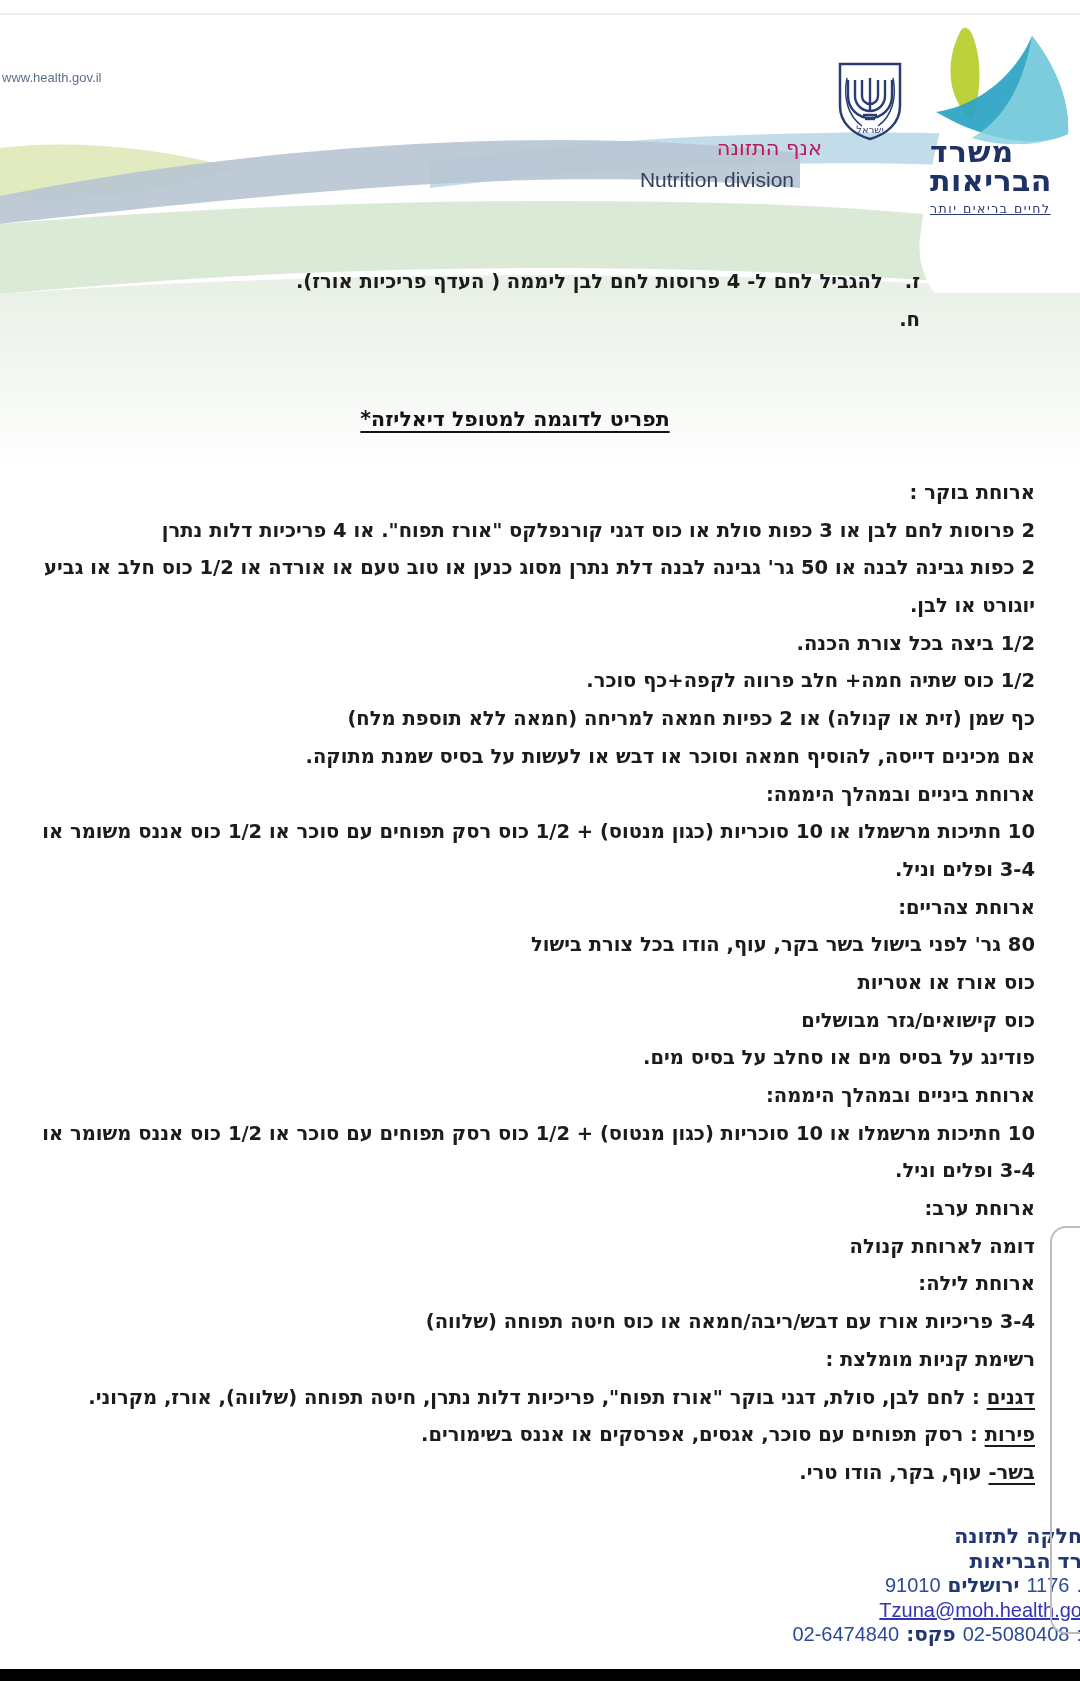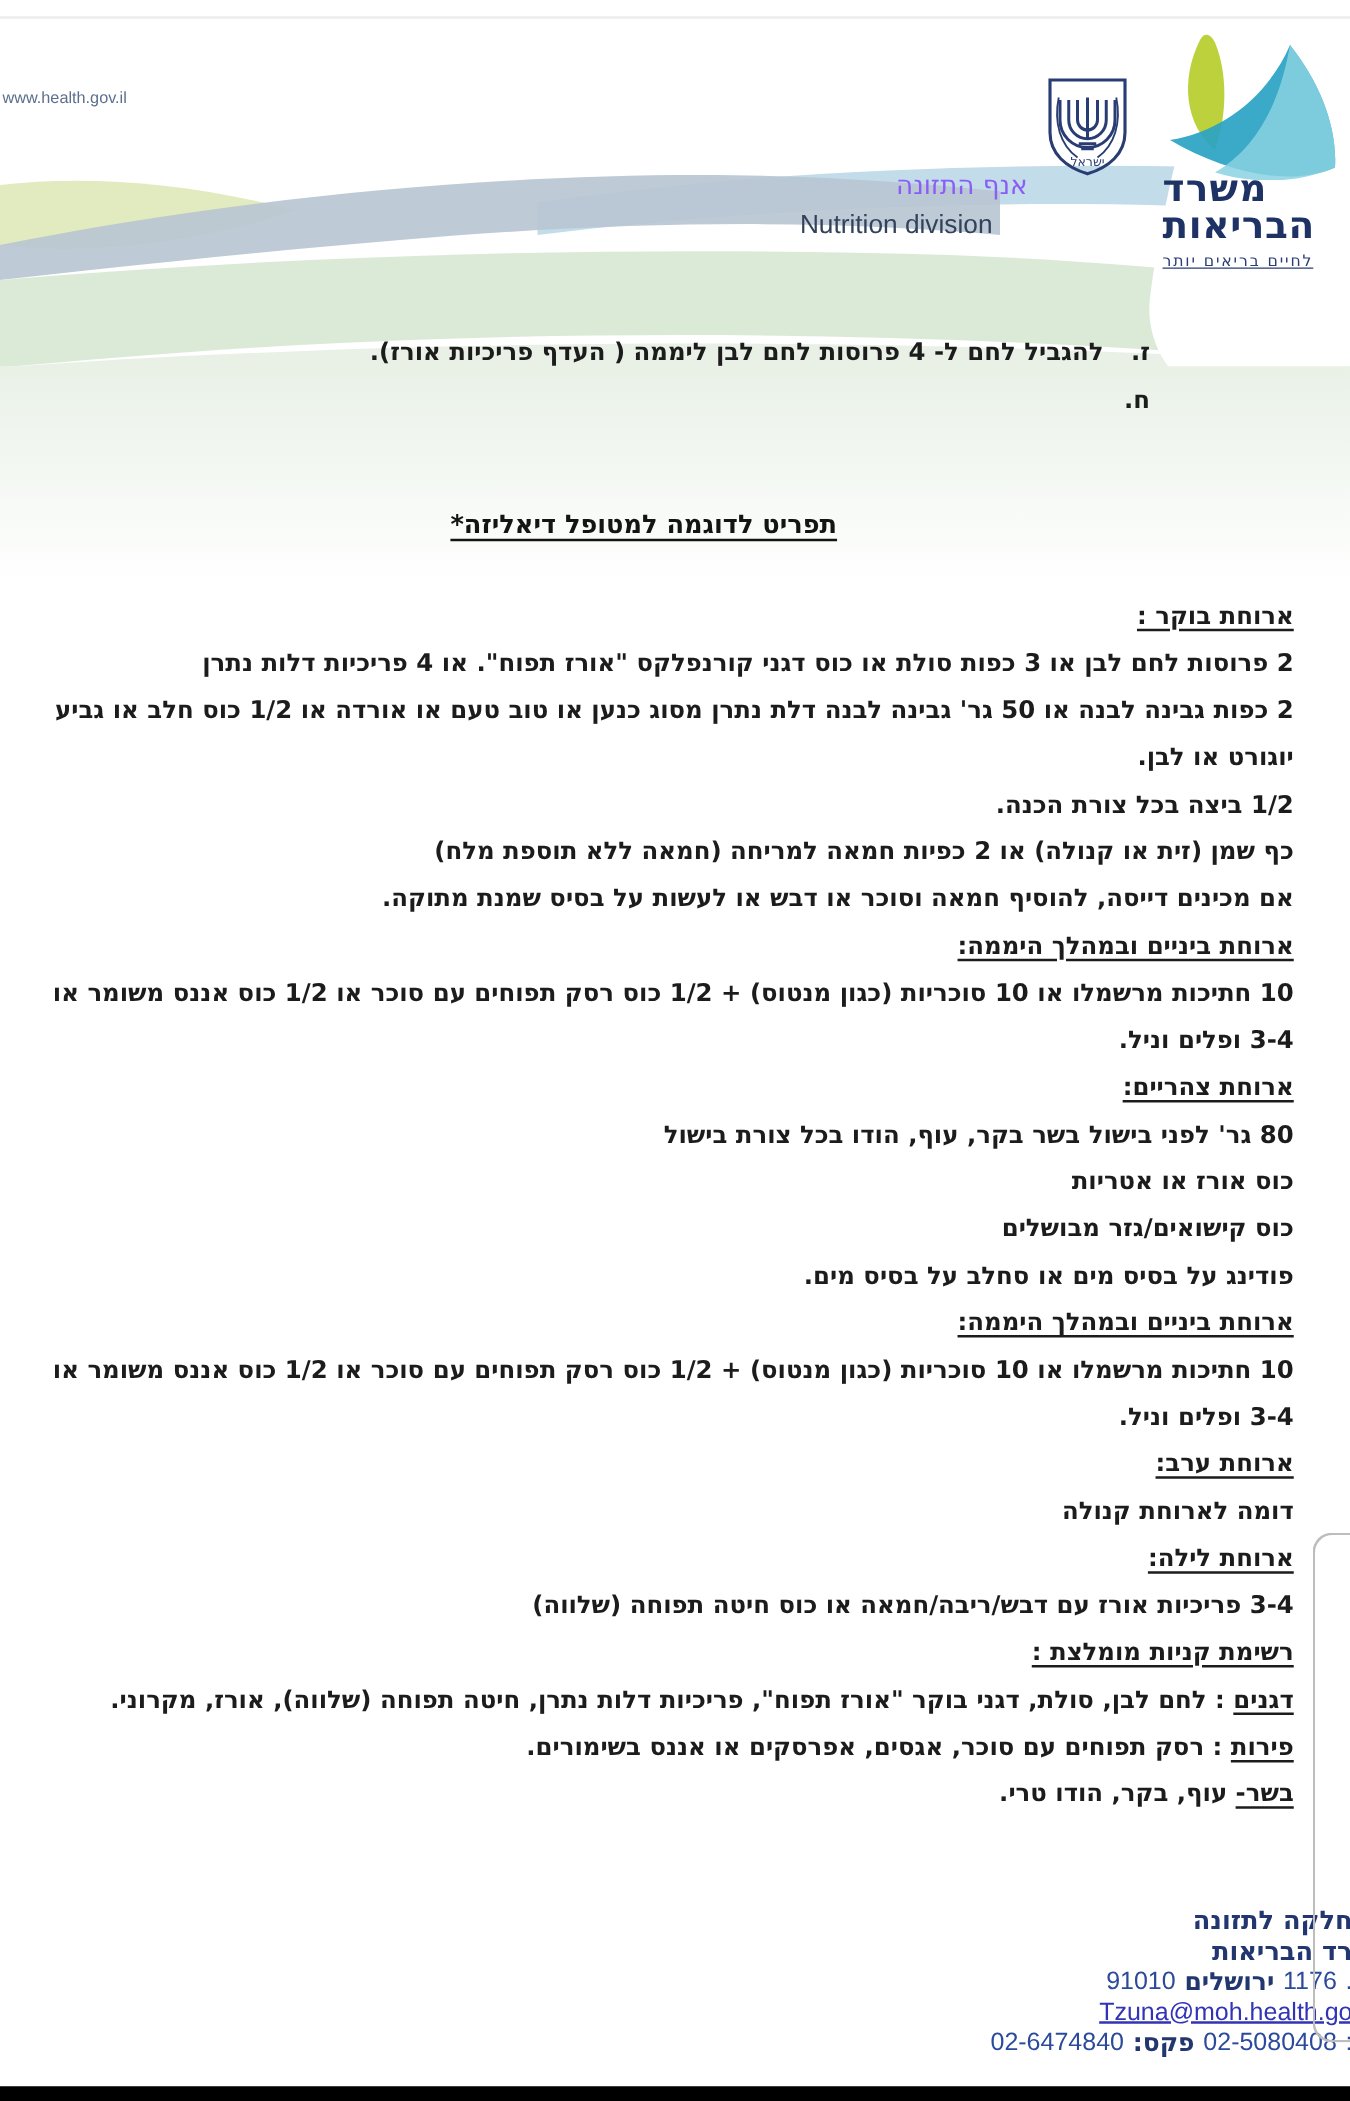--- a/index.html
+++ b/index.html
@@ -10,32 +10,32 @@
             font-size:13px;color:#5c6f8c;}
   .waves{position:absolute;top:0;left:0;}
   .wash{position:absolute;top:293px;left:0;width:100%;height:175px;
         background:linear-gradient(#e9f1e7,#ffffff);}
   .emblem{position:absolute;left:832px;top:60px;}
   .logo-shapes{position:absolute;left:928px;top:26px;}
   .logo-text{position:absolute;right:8px;top:138px;width:142px;text-align:left;color:#1e3265;}
   .logo-text .l1{font-size:30px;font-weight:bold;line-height:28px;letter-spacing:1px;}
   .logo-text .l2{font-size:30px;font-weight:bold;line-height:30px;letter-spacing:0.5px;}
   .logo-text .tag{font-size:12.5px;margin-top:5px;letter-spacing:1.5px;color:#2a3c74;text-decoration:underline;}
-  .branch-he{position:absolute;right:258px;top:136px;font-size:21px;color:#8b5cf6;text-align:right;}
+  .branch-he{position:absolute;right:258px;top:136px;font-size:21px;color:#be185d;text-align:right;}
   .branch-en{position:absolute;right:286px;top:168px;font-family:"Liberation Sans",sans-serif;
              font-size:21px;color:#32425a;}
   .intro{position:absolute;top:270px;right:0;left:0;direction:rtl;padding-right:160px;
          font-size:19.5px;font-weight:bold;color:#1c1c1c;}
   .intro .row{display:flex;gap:22px;margin-bottom:15px;white-space:nowrap;}
   .doc-title{position:absolute;top:407px;left:0;width:100%;text-align:center;direction:rtl;
              transform:translateX(-25px);font-size:20.5px;font-weight:bold;color:#141414;
              text-decoration:underline;text-decoration-thickness:2px;text-underline-offset:5px;}
   .lines{position:absolute;top:474px;left:14px;right:45px;direction:rtl;color:#1c1c1c;}
   .line{height:37.7px;line-height:37.7px;font-size:19.5px;font-weight:bold;white-space:nowrap;}
-  .line.h{text-decoration:underline;text-decoration-thickness:2px;text-underline-offset:4px;}
+  .line.h{text-decoration-thickness:2px;text-underline-offset:4px;}
   .line .lead{text-decoration:underline;text-decoration-thickness:2px;text-underline-offset:4px;}
   .footer-left{position:absolute;left:36px;top:1524px;font-family:"Liberation Sans",sans-serif;
                font-size:20.5px;line-height:24.5px;color:#2b4a9b;}
   .footer-left .b{font-weight:bold;}
   .footer-right{position:absolute;right:-2px;top:1524px;text-align:right;direction:rtl;
                 font-size:20px;line-height:24.5px;}
   .footer-right .heb{font-weight:bold;color:#22376f;font-size:20.5px;}
   .fr-flex{display:flex;direction:rtl;justify-content:flex-start;gap:7px;color:#2b4a9b;
            font-family:"Liberation Sans",sans-serif;}
   .fr-flex .heb-b{font-weight:bold;color:#22376f;font-family:"DejaVu Sans",sans-serif;}
@@ -110,20 +110,21 @@
   </div>
 
   <div class="doc-title">תפריט לדוגמה למטופל דיאליזה*</div>
 
   <div class="lines">
     <div class="line h">ארוחת בוקר :</div>
     <div class="line">2 פרוסות לחם לבן או 3 כפות סולת או כוס דגני קורנפלקס "אורז תפוח". או 4 פריכיות דלות נתרן</div>
     <div class="line">2 כפות גבינה לבנה או 50 גר' גבינה לבנה דלת נתרן מסוג כנען או טוב טעם או אורדה או 1/2 כוס חלב או גביע</div>
     <div class="line">יוגורט או לבן.</div>
     <div class="line">1/2 ביצה בכל צורת הכנה.</div>
+    <div class="line">1/2 כוס שתיה חמה+ חלב פרווה לקפה+כף סוכר.</div>
     <div class="line">כף שמן (זית או קנולה) או 2 כפיות חמאה למריחה (חמאה ללא תוספת מלח)</div>
     <div class="line">אם מכינים דייסה, להוסיף חמאה וסוכר או דבש או לעשות על בסיס שמנת מתוקה.</div>
     <div class="line h">ארוחת ביניים ובמהלך היממה:</div>
     <div class="line">10 חתיכות מרשמלו או 10 סוכריות (כגון מנטוס) + 1/2 כוס רסק תפוחים עם סוכר או 1/2 כוס אננס משומר או</div>
     <div class="line">3-4 ופלים וניל.</div>
     <div class="line h">ארוחת צהריים:</div>
     <div class="line">80 גר' לפני בישול בשר בקר, עוף, הודו בכל צורת בישול</div>
     <div class="line">כוס אורז או אטריות</div>
     <div class="line">כוס קישואים/גזר מבושלים</div>
     <div class="line">פודינג על בסיס מים או סחלב על בסיס מים.</div>

